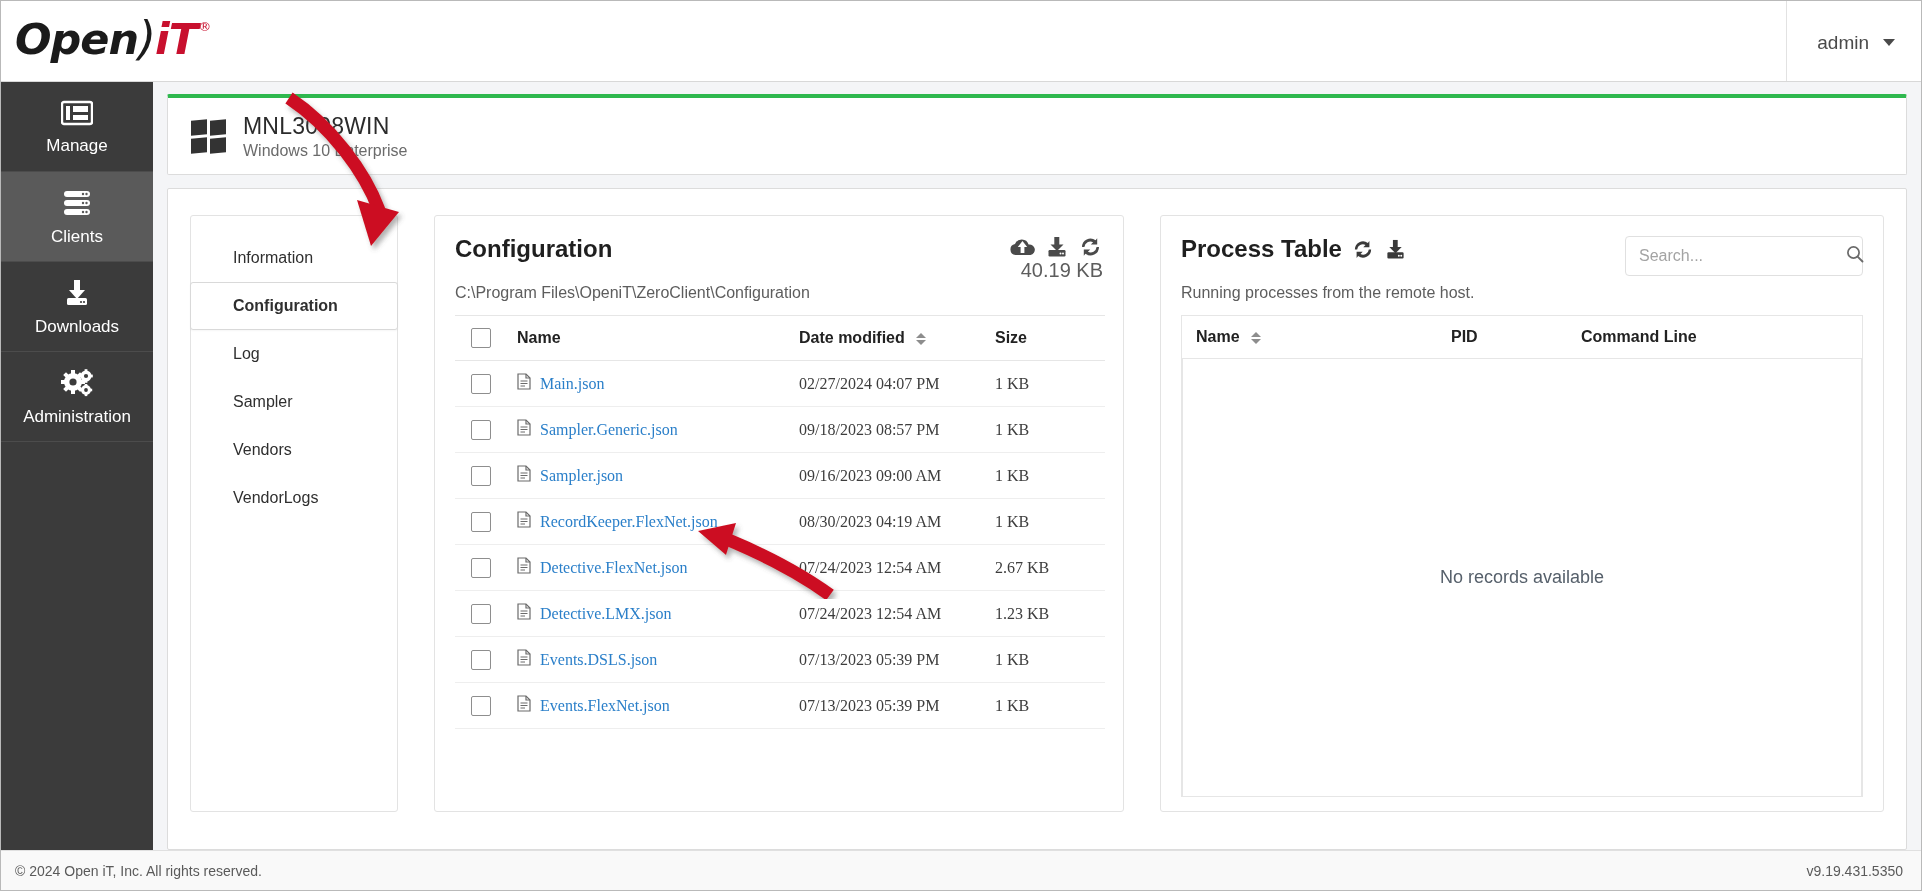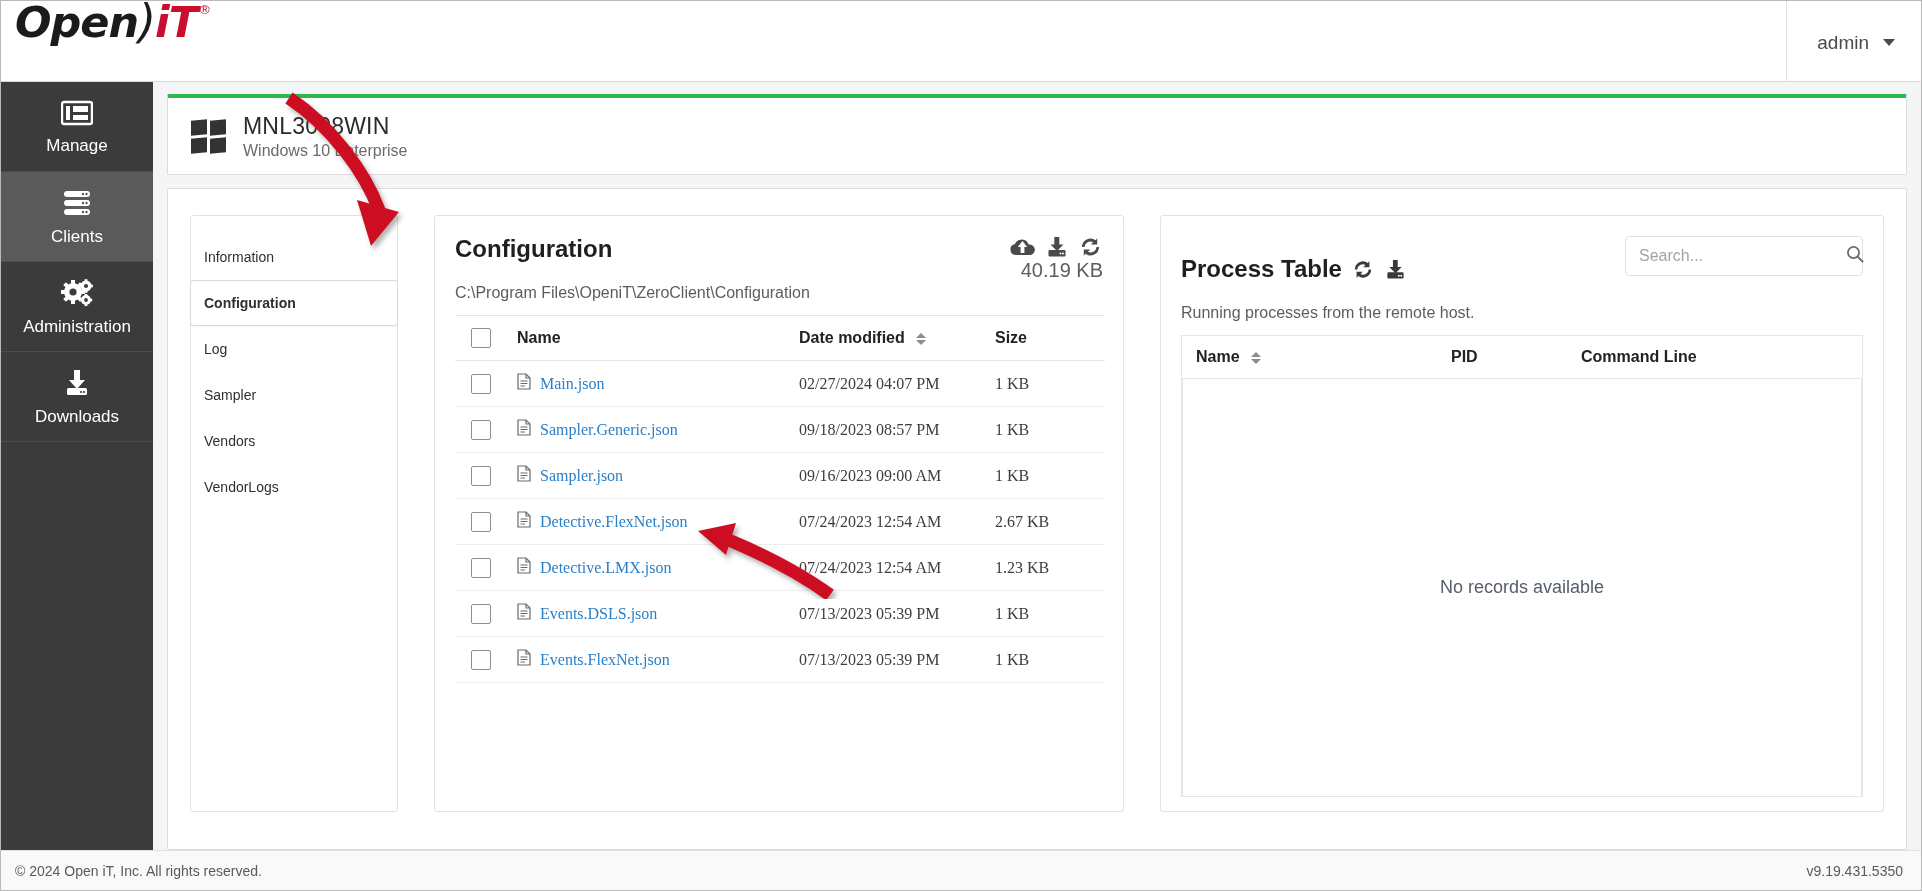--- a/index.html
+++ b/index.html
@@ -25,21 +25,21 @@
     border-bottom: 1px solid #d8d8d8;
     display: flex;
     align-items: center;
     flex: none;
     position: relative;
     z-index: 5;
   }
   .logo-wrap {
     padding-left: 14px;
     display: flex;
-    align-items: flex-start;
+    align-items: center;
     height: 100%;
   }
   .logo {
     font-size: 43px;
     font-weight: bold;
     font-style: italic;
     letter-spacing: -1px;
     line-height: 1;
     display: flex;
     align-items: flex-start;
@@ -165,22 +165,22 @@
     flex: none;
     border: 1px solid #e3e3e3;
     border-radius: 3px;
     padding: 18px 0;
     height: 597px;
     display: flex;
     flex-direction: column;
     align-items: stretch;
   }
   .tab-item {
-    padding: 14px 13px;
-    font-size: 14px;
+    padding: 14px 42px;
+    font-size: 16px;
     color: #2f2f2f;
     cursor: pointer;
     border: 1px solid transparent;
     margin: 0 -1px;
   }
   .tab-item.active {
     font-weight: bold;
     border: 1px solid #d9d9d9;
     border-radius: 3px;
     background: #ffffff;
@@ -286,21 +286,21 @@
     height: 597px;
   }
   .proc-head {
     display: flex;
     justify-content: space-between;
     align-items: flex-start;
   }
   .proc-title-wrap { display: flex; flex-direction: column; }
   .proc-title {
     font-size: 24px; color: #1f1f1f; font-weight: bold;
-    display: flex; align-items: center; gap: 9px; line-height: 1.1; margin-top: 20px;
+    display: flex; align-items: center; gap: 9px; line-height: 1.1;
   }
   .search-box {
     width: 238px; height: 40px;
     border: 1px solid #e0e0e0;
     border-radius: 4px;
     display: flex; align-items: center;
     padding: 0 13px;
     background: #fff;
   }
   .search-box input {
@@ -410,20 +410,33 @@
             <rect x="3" y="20" width="26" height="6" rx="3" fill="#fff"></rect>
             <circle cx="22" cy="5" r="1.2" fill="#5a5a5a"></circle>
             <circle cx="25.5" cy="5" r="1.2" fill="#5a5a5a"></circle>
             <circle cx="22" cy="14" r="1.2" fill="#5a5a5a"></circle>
             <circle cx="25.5" cy="14" r="1.2" fill="#5a5a5a"></circle>
             <circle cx="22" cy="23" r="1.2" fill="#5a5a5a"></circle>
             <circle cx="25.5" cy="23" r="1.2" fill="#5a5a5a"></circle>
           </svg>
         </span>
         <span class="s-label">Clients</span>
+      </div>
+
+      <div class="side-item">
+        <span class="side-icon">
+          <svg width="32" height="28" viewBox="0 0 32 28">
+            <rect x="13" y="1" width="6" height="11" fill="#fff"></rect>
+            <polygon points="8,11 24,11 16,20" fill="#fff"></polygon>
+            <rect x="6" y="19" width="20" height="7" rx="1.5" fill="#fff"></rect>
+            <circle cx="20" cy="23" r="1.1" fill="#3b3b3b"></circle>
+            <circle cx="23" cy="23" r="1.1" fill="#3b3b3b"></circle>
+          </svg>
+        </span>
+        <span class="s-label">Downloads</span>
       </div>
 
       <div class="side-item">
         <span class="side-icon">
           <svg width="34" height="28" viewBox="0 0 34 28">
             <g fill="#fff">
               <circle cx="13" cy="13" r="9"></circle>
               <rect x="11" y="1" width="4" height="4"></rect>
               <rect x="11" y="21" width="4" height="4"></rect>
               <rect x="1" y="11" width="4" height="4"></rect>
@@ -442,33 +455,20 @@
               <rect x="24.7" y="24.5" width="2.6" height="2.6"></rect>
               <rect x="19.8" y="19.7" width="2.6" height="2.6"></rect>
               <rect x="29.6" y="19.7" width="2.6" height="2.6"></rect>
             </g>
             <circle cx="13" cy="13" r="3.6" fill="#3b3b3b"></circle>
             <circle cx="26" cy="7" r="2.1" fill="#3b3b3b"></circle>
             <circle cx="26" cy="21" r="1.9" fill="#3b3b3b"></circle>
           </svg>
         </span>
         <span class="s-label">Administration</span>
-      </div>
-
-      <div class="side-item">
-        <span class="side-icon">
-          <svg width="32" height="28" viewBox="0 0 32 28">
-            <rect x="13" y="1" width="6" height="11" fill="#fff"></rect>
-            <polygon points="8,11 24,11 16,20" fill="#fff"></polygon>
-            <rect x="6" y="19" width="20" height="7" rx="1.5" fill="#fff"></rect>
-            <circle cx="20" cy="23" r="1.1" fill="#3b3b3b"></circle>
-            <circle cx="23" cy="23" r="1.1" fill="#3b3b3b"></circle>
-          </svg>
-        </span>
-        <span class="s-label">Downloads</span>
       </div>
     </div>
 
     <div class="content">
 
       <div class="machine-card">
         <span class="win-logo">
           <i></i>
             <i></i>
             <i></i>
@@ -591,20 +591,35 @@
               </tr>
               <tr>
                 <td class="col-chk"><span class="chkbox"></span></td>
                 <td class="col-name">
                     <span class="file-cell">
                       <span><svg width="14" height="17" viewBox="0 0 14 17">
                           <path d="M1 1h8l4 4v11H1z" fill="#fff" stroke="#6b6b6b" stroke-width="1.2"></path>
                           <path d="M9 1v4h4" fill="none" stroke="#6b6b6b" stroke-width="1.2"></path>
                           <path d="M3.5 8h7M3.5 10.5h7M3.5 13h4.5" stroke="#6b6b6b" stroke-width="1"></path>
                         </svg></span>
+                      <span class="file-link">RecordKeeper.FlexNet.json</span>
+                    </span>
+                  </td>
+                <td class="col-date">08/30/2023 04:19 AM</td>
+                <td class="col-size">1 KB</td>
+              </tr>
+              <tr>
+                <td class="col-chk"><span class="chkbox"></span></td>
+                <td class="col-name">
+                    <span class="file-cell">
+                      <span><svg width="14" height="17" viewBox="0 0 14 17">
+                          <path d="M1 1h8l4 4v11H1z" fill="#fff" stroke="#6b6b6b" stroke-width="1.2"></path>
+                          <path d="M9 1v4h4" fill="none" stroke="#6b6b6b" stroke-width="1.2"></path>
+                          <path d="M3.5 8h7M3.5 10.5h7M3.5 13h4.5" stroke="#6b6b6b" stroke-width="1"></path>
+                        </svg></span>
                       <span class="file-link">Detective.FlexNet.json</span>
                     </span>
                   </td>
                 <td class="col-date">07/24/2023 12:54 AM</td>
                 <td class="col-size">2.67 KB</td>
               </tr>
               <tr>
                 <td class="col-chk"><span class="chkbox"></span></td>
                 <td class="col-name">
                     <span class="file-cell">

